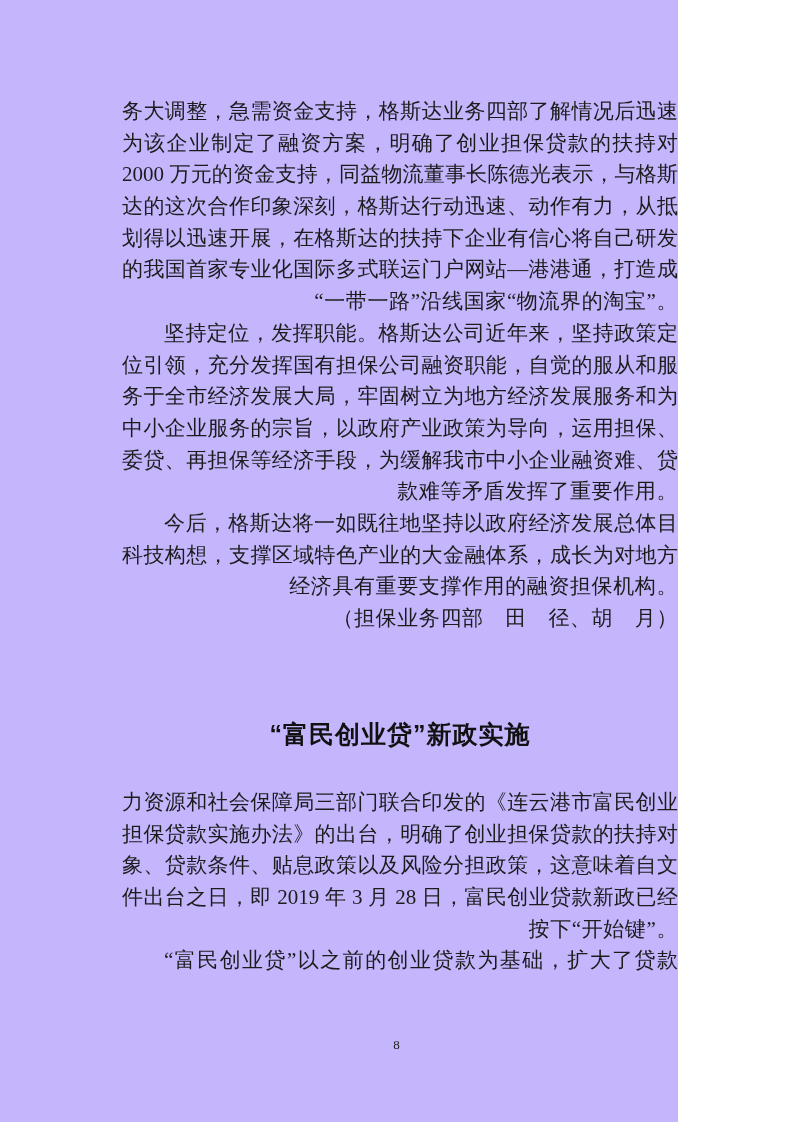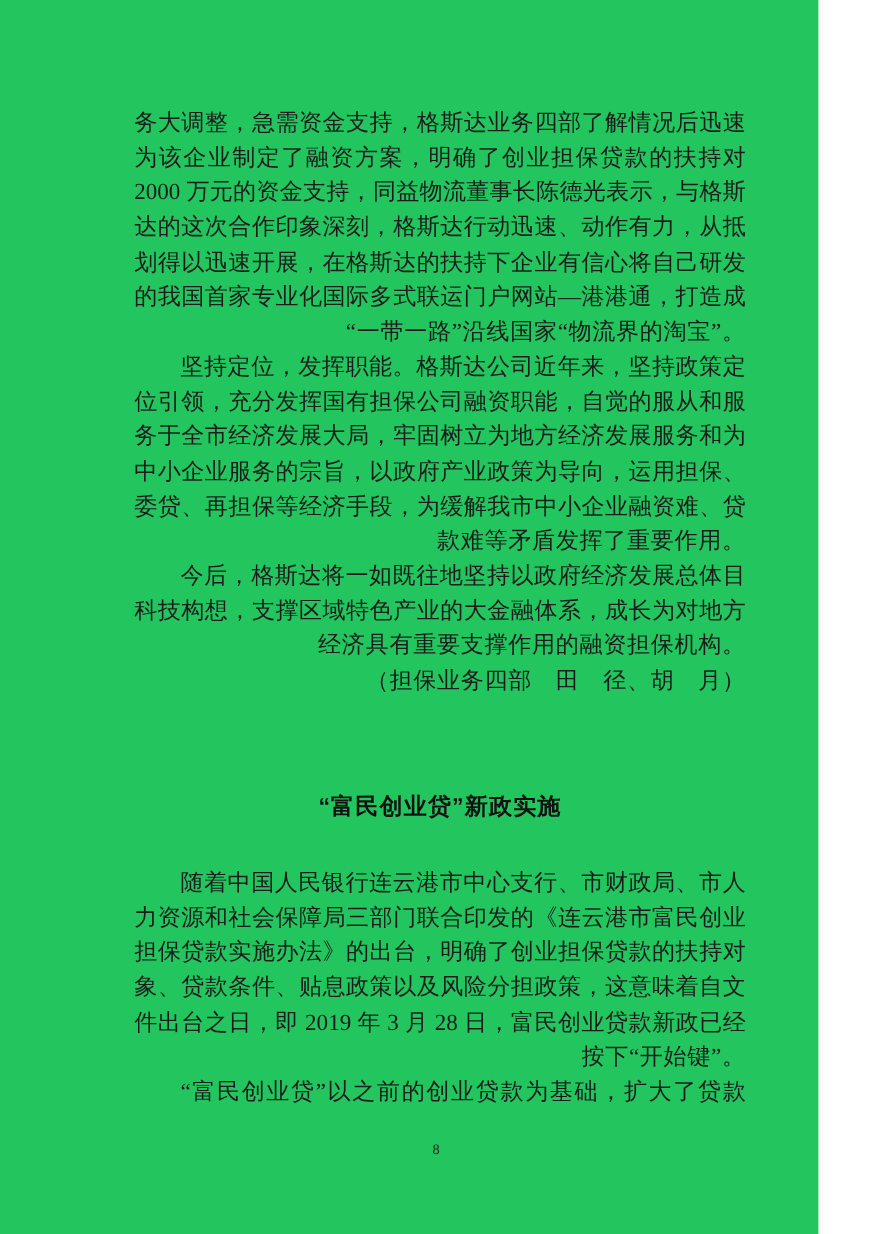--- a/index.html
+++ b/index.html
@@ -1,20 +1,20 @@
 <!DOCTYPE html>
 <html><head>
 <meta charset="utf-8">
 <style>
   * { margin:0; padding:0; box-sizing:border-box; }
   html,body { background:#ffffff; }
   .page {
     position:relative;
-    width:744px; height:1122px;
-    background:#22c55e;
+    width:678px; height:1122px;
+    background:#c4b5fd;
     color:#1c1c1c;
     font-family:"Liberation Serif","DejaVu Serif",serif;
     overflow:hidden;
   }
   .bodycol { position:absolute; left:122px; width:556px; }
   .art1 { top:96px; }
   .art2 { top:787px; }
   .line {
     height:31.7px; line-height:31.7px;
     font-size:21px;
@@ -22,21 +22,21 @@
   }
   .jl { text-align:justify; text-align-last:justify; text-justify:inter-character; white-space:normal; }
   .ll { text-align:right; letter-spacing:0.6px; }
   .ind { text-indent:42px; }
   .byline { text-align:right; letter-spacing:0.6px; }
   .article-title {
     position:absolute; left:122px; top:712px; width:556px;
     text-align:center;
     font-family:"Liberation Sans","DejaVu Sans",sans-serif;
     font-weight:bold;
-    font-size:21px; line-height:44px;
+    font-size:25px; line-height:44px;
     letter-spacing:1px;
     color:#111;
   }
   .page-number {
     position:absolute; left:0; top:1036px; width:793px;
     text-align:center;
     font-size:13px; line-height:18px;
     color:#222;
   }
 </style>
@@ -72,21 +72,20 @@
       <div class="line ll">经济具有重要支撑作用的融资担保机构。</div>
     </div>
 
     <div class="line byline">（担保业务四部　田　径、胡　月）</div>
   </div>
 
   <div class="article-title">“富民创业贷”新政实施</div>
 
   <div class="bodycol art2">
     <div>
-      <div class="line jl ind">随着中国人民银行连云港市中心支行、市财政局、市人</div>
       <div class="line jl">力资源和社会保障局三部门联合印发的《连云港市富民创业</div>
       <div class="line jl">担保贷款实施办法》的出台，明确了创业担保贷款的扶持对</div>
       <div class="line jl">象、贷款条件、贴息政策以及风险分担政策，这意味着自文</div>
       <div class="line jl">件出台之日，即 2019 年 3 月 28 日，富民创业贷款新政已经</div>
       <div class="line ll">按下“开始键”。</div>
     </div>
     <div>
       <div class="line jl ind">“富民创业贷”以之前的创业贷款为基础，扩大了贷款</div>
     </div>
   </div>

